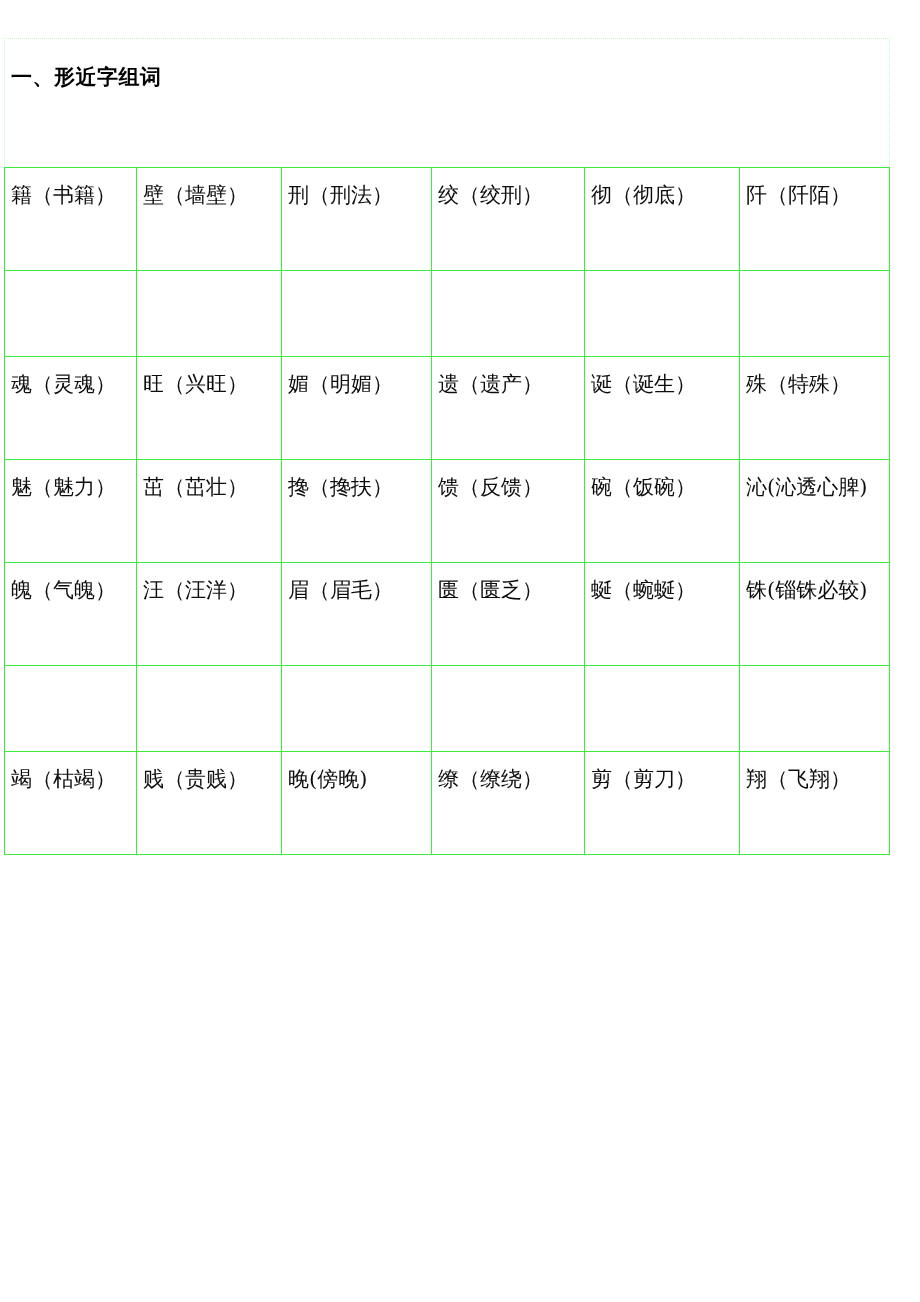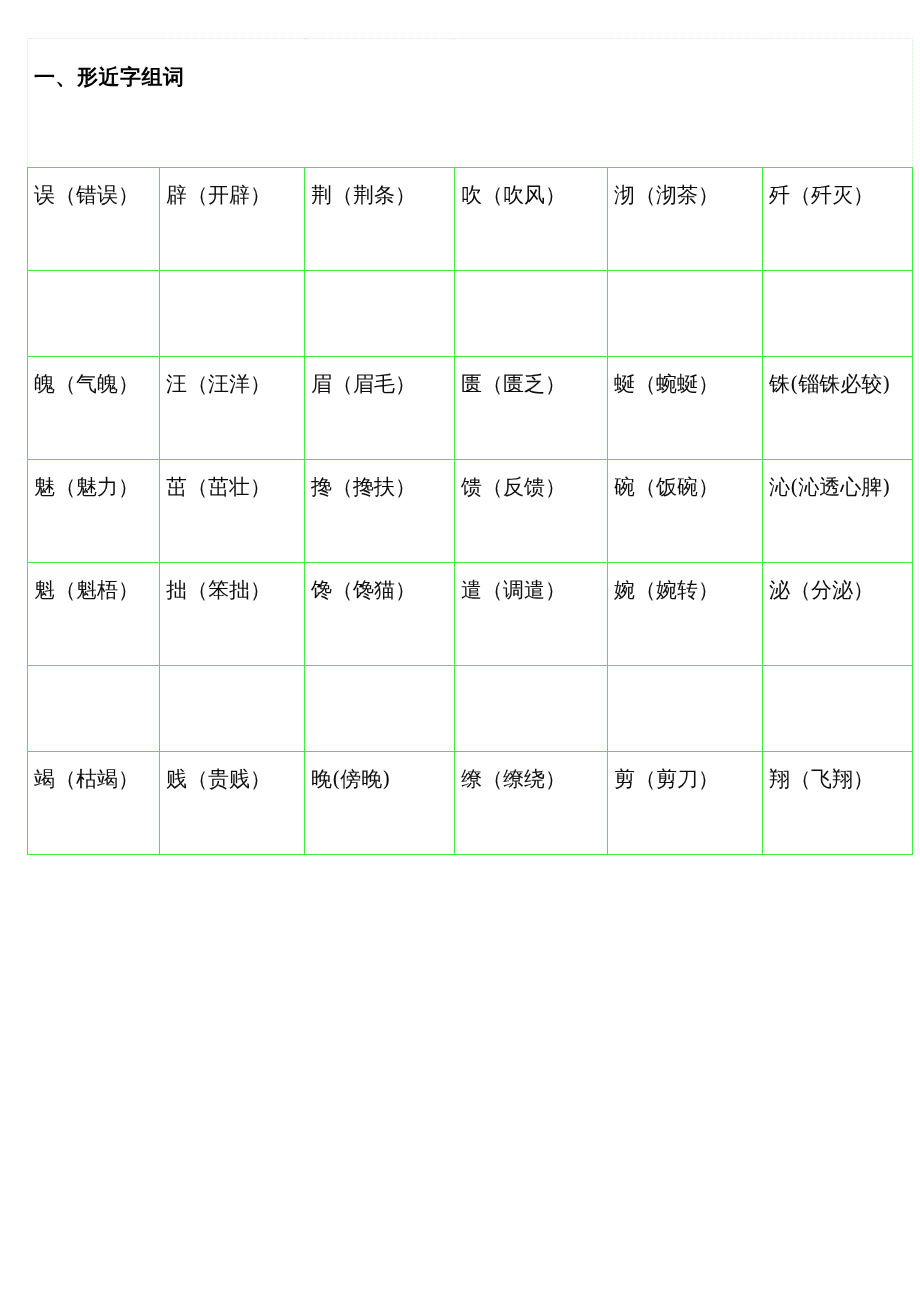--- a/index.html
+++ b/index.html
@@ -13,21 +13,21 @@
     height: 1302px;
     font-family: "DejaVu Serif", "Liberation Serif", serif;
     color: #000000;
     overflow: hidden;
   }
   .page {
     position: relative;
     width: 920px;
     height: 1302px;
     box-sizing: border-box;
-    padding: 38px 15px 0 27px;
+    padding: 38px 15px 0 4px;
   }
   .doc-table {
     border-collapse: collapse;
     table-layout: fixed;
     width: 885px;
     margin: 0;
   }
   .doc-table td {
     border: 1px solid #3dec3d;
     padding: 0;
@@ -87,42 +87,42 @@
         <col class="c6">
     </colgroup>
     <tbody>
 
       <tr class="title-row">
         <td colspan="6">
           <div class="section-title">一、形近字组词</div>
         </td>
       </tr>
 
-
-
-      <tr class="data-row">
-        <td>
-            <div class="cell-text">误（错误）</div>
-          </td>
-        <td>
-            <div class="cell-text">辟（开辟）</div>
-          </td>
-        <td>
-            <div class="cell-text">荆（荆条）</div>
-          </td>
-        <td>
-            <div class="cell-text">吹（吹风）</div>
-          </td>
-        <td>
-            <div class="cell-text">沏（沏茶）</div>
-          </td>
-        <td>
-            <div class="cell-text">歼（歼灭）</div>
-          </td>
-      </tr>
+      <tr class="data-row">
+        <td>
+            <div class="cell-text">籍（书籍）</div>
+          </td>
+        <td>
+            <div class="cell-text">壁（墙壁）</div>
+          </td>
+        <td>
+            <div class="cell-text">刑（刑法）</div>
+          </td>
+        <td>
+            <div class="cell-text">绞（绞刑）</div>
+          </td>
+        <td>
+            <div class="cell-text">彻（彻底）</div>
+          </td>
+        <td>
+            <div class="cell-text">阡（阡陌）</div>
+          </td>
+      </tr>
+
+
 
 
       <tr class="blank-row">
         <td>
             <div class="cell-text"></div>
           </td>
         <td>
             <div class="cell-text"></div>
           </td>
         <td>
@@ -132,20 +132,61 @@
             <div class="cell-text"></div>
           </td>
         <td>
             <div class="cell-text"></div>
           </td>
         <td>
             <div class="cell-text"></div>
           </td>
       </tr>
 
+      <tr class="data-row">
+        <td>
+            <div class="cell-text">魂（灵魂）</div>
+          </td>
+        <td>
+            <div class="cell-text">旺（兴旺）</div>
+          </td>
+        <td>
+            <div class="cell-text">媚（明媚）</div>
+          </td>
+        <td>
+            <div class="cell-text">遗（遗产）</div>
+          </td>
+        <td>
+            <div class="cell-text">诞（诞生）</div>
+          </td>
+        <td>
+            <div class="cell-text">殊（特殊）</div>
+          </td>
+      </tr>
+
+      <tr class="data-row">
+        <td>
+            <div class="cell-text">魅（魅力）</div>
+          </td>
+        <td>
+            <div class="cell-text">茁（茁壮）</div>
+          </td>
+        <td>
+            <div class="cell-text">搀（搀扶）</div>
+          </td>
+        <td>
+            <div class="cell-text">馈（反馈）</div>
+          </td>
+        <td>
+            <div class="cell-text">碗（饭碗）</div>
+          </td>
+        <td>
+            <div class="cell-text">沁(沁透心脾)</div>
+          </td>
+      </tr>
 
       <tr class="data-row">
         <td>
             <div class="cell-text">魄（气魄）</div>
           </td>
         <td>
             <div class="cell-text">汪（汪洋）</div>
           </td>
         <td>
             <div class="cell-text">眉（眉毛）</div>
@@ -154,61 +195,20 @@
             <div class="cell-text">匮（匮乏）</div>
           </td>
         <td>
             <div class="cell-text">蜒（蜿蜒）</div>
           </td>
         <td>
             <div class="cell-text">铢(锱铢必较)</div>
           </td>
       </tr>
 
-      <tr class="data-row">
-        <td>
-            <div class="cell-text">魅（魅力）</div>
-          </td>
-        <td>
-            <div class="cell-text">茁（茁壮）</div>
-          </td>
-        <td>
-            <div class="cell-text">搀（搀扶）</div>
-          </td>
-        <td>
-            <div class="cell-text">馈（反馈）</div>
-          </td>
-        <td>
-            <div class="cell-text">碗（饭碗）</div>
-          </td>
-        <td>
-            <div class="cell-text">沁(沁透心脾)</div>
-          </td>
-      </tr>
-
-      <tr class="data-row">
-        <td>
-            <div class="cell-text">魁（魁梧）</div>
-          </td>
-        <td>
-            <div class="cell-text">拙（笨拙）</div>
-          </td>
-        <td>
-            <div class="cell-text">馋（馋猫）</div>
-          </td>
-        <td>
-            <div class="cell-text">遣（调遣）</div>
-          </td>
-        <td>
-            <div class="cell-text">婉（婉转）</div>
-          </td>
-        <td>
-            <div class="cell-text">泌（分泌）</div>
-          </td>
-      </tr>
 
       <tr class="blank-row">
         <td>
             <div class="cell-text"></div>
           </td>
         <td>
             <div class="cell-text"></div>
           </td>
         <td>
             <div class="cell-text"></div>

